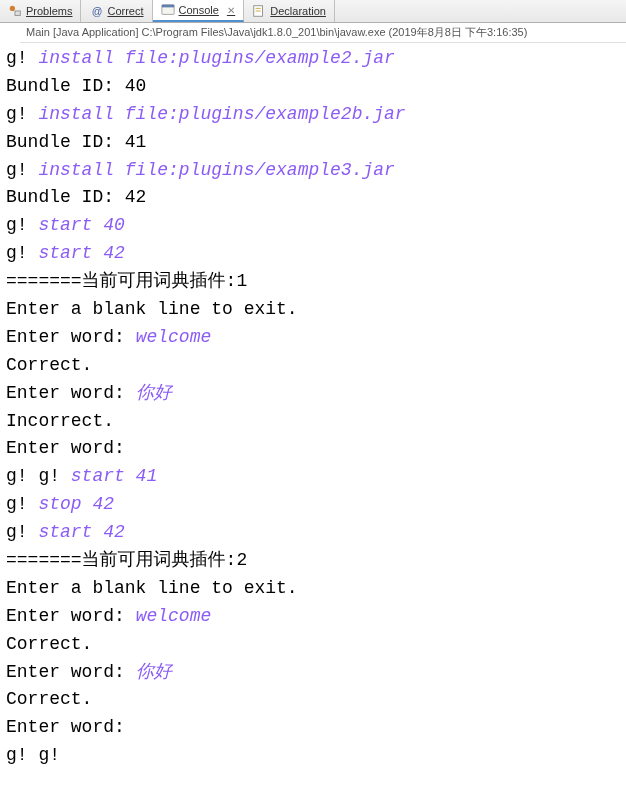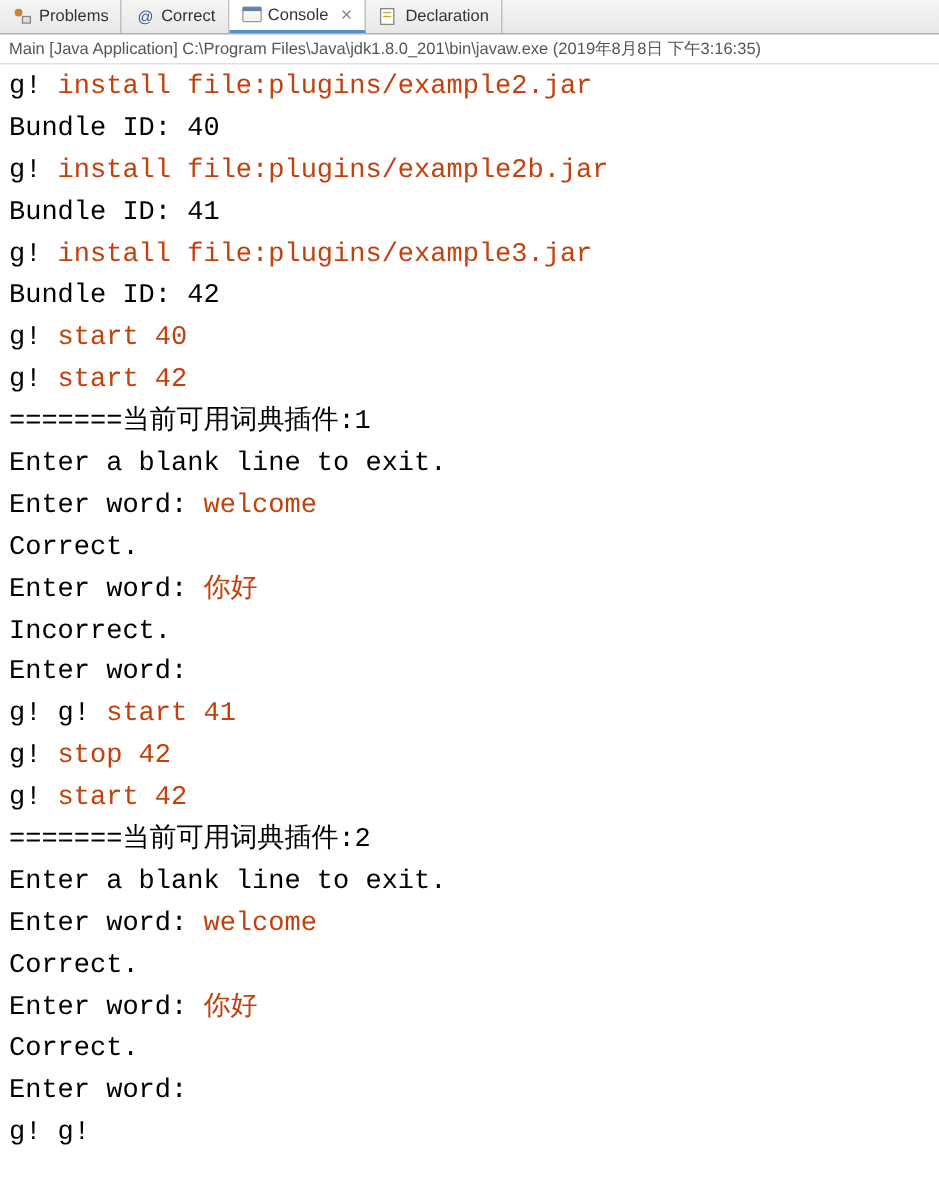--- a/index.html
+++ b/index.html
@@ -19,20 +19,21 @@
       font-size: 11px;
     }
     .tab {
       display: flex;
       align-items: center;
       padding: 2px 8px;
       border-right: 1px solid #c0c0c0;
       gap: 4px;
       color: #333;
       cursor: pointer;
+      text-decoration: underline;
     }
     .tab.active {
       background: #fff;
       border-bottom: 2px solid #5090d0;
       font-weight: normal;
     }
     .tab-icon {
       width: 14px;
       height: 14px;
       display: inline-block;
@@ -42,30 +43,31 @@
       font-size: 10px;
       color: #888;
     }
     .subheader {
       font-size: 11px;
       padding: 2px 6px;
       color: #555;
       border-bottom: 1px solid #e0e0e0;
       white-space: nowrap;
       overflow: hidden;
+      margin-left: 20px;
     }
     .console {
       font-family: "Courier New", monospace;
       font-size: 18px;
       padding: 2px 6px;
       line-height: 1.55;
       white-space: pre;
       color: #000;
     }
-    .teal { color: #c2410c; }
+    .teal { color: #8b5cf6; font-style: italic; }
   </style>
 </head>
 <body>
 
 <div class="tab-bar">
   <div class="tab">
     <span class="tab-icon">
       <svg viewBox="0 0 16 16" width="14" height="14">
           <circle cx="5" cy="5" r="3" fill="#d08030"></circle>
           <rect x="8" y="8" width="6" height="5" fill="#e0e0e0" stroke="#888"></rect>

